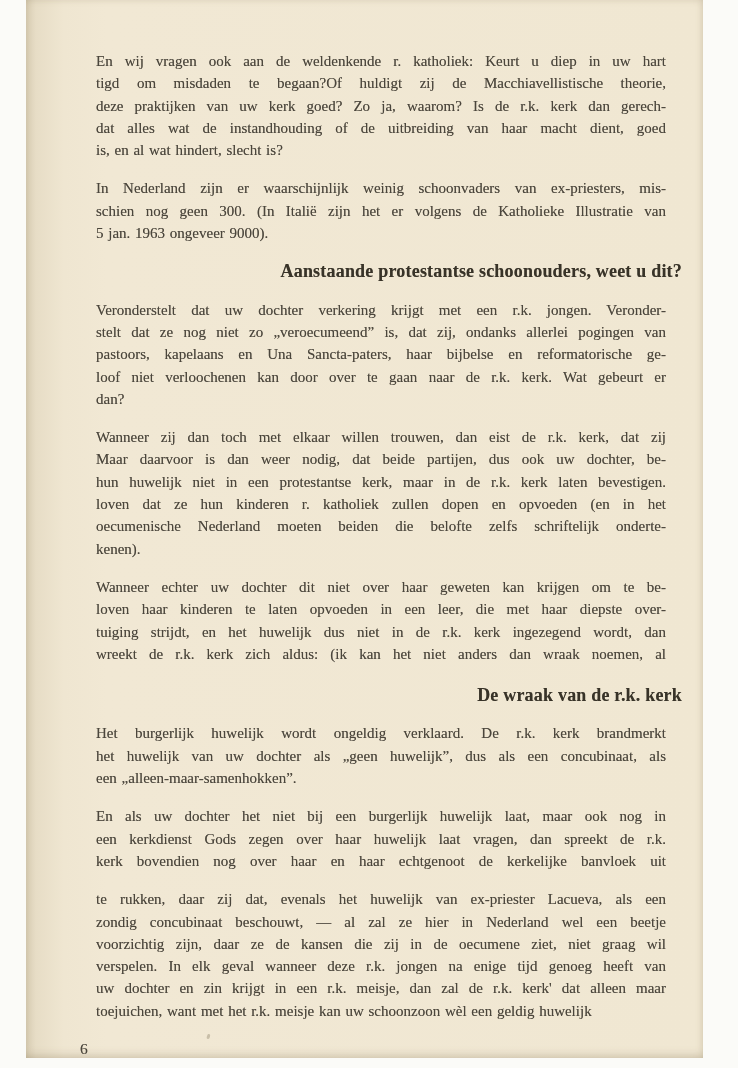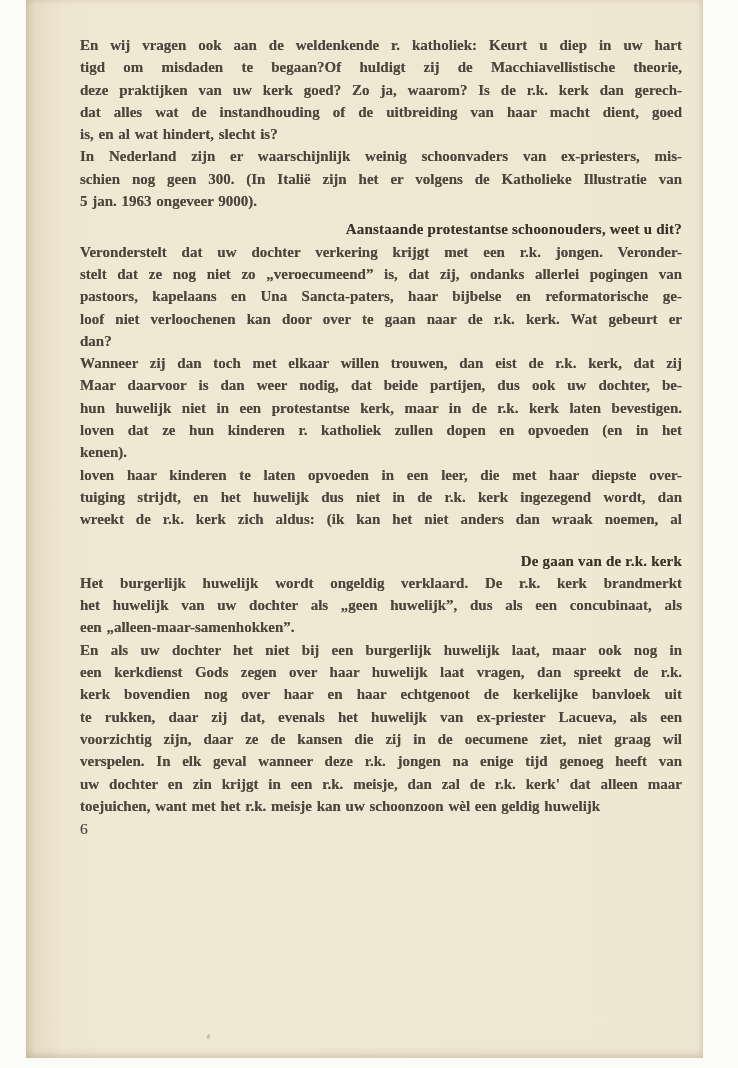--- a/index.html
+++ b/index.html
@@ -31,32 +31,32 @@
   .text-block {
     position: absolute;
     left: 54px;
     top: 34px;
     width: 602px;
     color: #4b463c;
     font-size: 15px;
     line-height: 22.3px;
     text-shadow: 0 0 0.5px rgba(75,70,60,0.55);
   }
-  .para { margin: 0; font-weight: bold; }
+  .para { margin: 16px; }
   .pline {
     text-align: justify;
     text-align-last: justify;
     word-spacing: 1px;
   }
   .pline.plast {
     text-align-last: left;
   }
   .heading {
     font-weight: bold;
-    font-size: 15px;
+    font-size: 18px;
     color: #383328;
     text-align: right;
     letter-spacing: 0.2px;
     margin-top: 6px;
   }
   .heading.wide-gap { margin-top: 19px; }
   .page-number {
     margin-top: 0.5px;
     text-align: left;
     font-size: 15.5px;
@@ -97,40 +97,43 @@
           <div class="pline">stelt dat ze nog niet zo „veroecumeend” is, dat zij, ondanks allerlei pogingen van</div>
           <div class="pline">pastoors, kapelaans en Una Sancta-paters, haar bijbelse en reformatorische ge-</div>
           <div class="pline">loof niet verloochenen kan door over te gaan naar de r.k. kerk. Wat gebeurt er</div>
           <div class="pline plast">dan?</div>
         </div>
         <div class="para">
           <div class="pline">Wanneer zij dan toch met elkaar willen trouwen, dan eist de r.k. kerk, dat zij</div>
           <div class="pline">Maar daarvoor is dan weer nodig, dat beide partijen, dus ook uw dochter, be-</div>
           <div class="pline">hun huwelijk niet in een protestantse kerk, maar in de r.k. kerk laten bevestigen.</div>
           <div class="pline">loven dat ze hun kinderen r. katholiek zullen dopen en opvoeden (en in het</div>
+          <div class="pline">oecumenische Nederland moeten beiden die belofte zelfs schriftelijk onderte-</div>
           <div class="pline plast">kenen).</div>
         </div>
         <div class="para">
+          <div class="pline">Wanneer echter uw dochter dit niet over haar geweten kan krijgen om te be-</div>
           <div class="pline">loven haar kinderen te laten opvoeden in een leer, die met haar diepste over-</div>
           <div class="pline">tuiging strijdt, en het huwelijk dus niet in de r.k. kerk ingezegend wordt, dan</div>
           <div class="pline">wreekt de r.k. kerk zich aldus: (ik kan het niet anders dan wraak noemen, al</div>
         </div>
-        <div class="heading wide-gap">De gaan van de r.k. kerk</div>
+        <div class="heading wide-gap">De wraak van de r.k. kerk</div>
         <div class="para">
           <div class="pline">Het burgerlijk huwelijk wordt ongeldig verklaard. De r.k. kerk brandmerkt</div>
           <div class="pline">het huwelijk van uw dochter als „geen huwelijk”, dus als een concubinaat, als</div>
           <div class="pline plast">een „alleen-maar-samenhokken”.</div>
         </div>
         <div class="para">
           <div class="pline">En als uw dochter het niet bij een burgerlijk huwelijk laat, maar ook nog in</div>
           <div class="pline">een kerkdienst Gods zegen over haar huwelijk laat vragen, dan spreekt de r.k.</div>
           <div class="pline">kerk bovendien nog over haar en haar echtgenoot de kerkelijke banvloek uit</div>
         </div>
         <div class="para">
           <div class="pline">te rukken, daar zij dat, evenals het huwelijk van ex-priester Lacueva, als een</div>
+          <div class="pline">zondig concubinaat beschouwt, — al zal ze hier in Nederland wel een beetje</div>
           <div class="pline">voorzichtig zijn, daar ze de kansen die zij in de oecumene ziet, niet graag wil</div>
           <div class="pline">verspelen. In elk geval wanneer deze r.k. jongen na enige tijd genoeg heeft van</div>
           <div class="pline">uw dochter en zin krijgt in een r.k. meisje, dan zal de r.k. kerk' dat alleen maar</div>
           <div class="pline plast">toejuichen, want met het r.k. meisje kan uw schoonzoon wèl een geldig huwelijk</div>
         </div>
         <div class="page-number">6</div>
     </div>
   </div>
   <div class="paper-speck"></div>
 </div>

